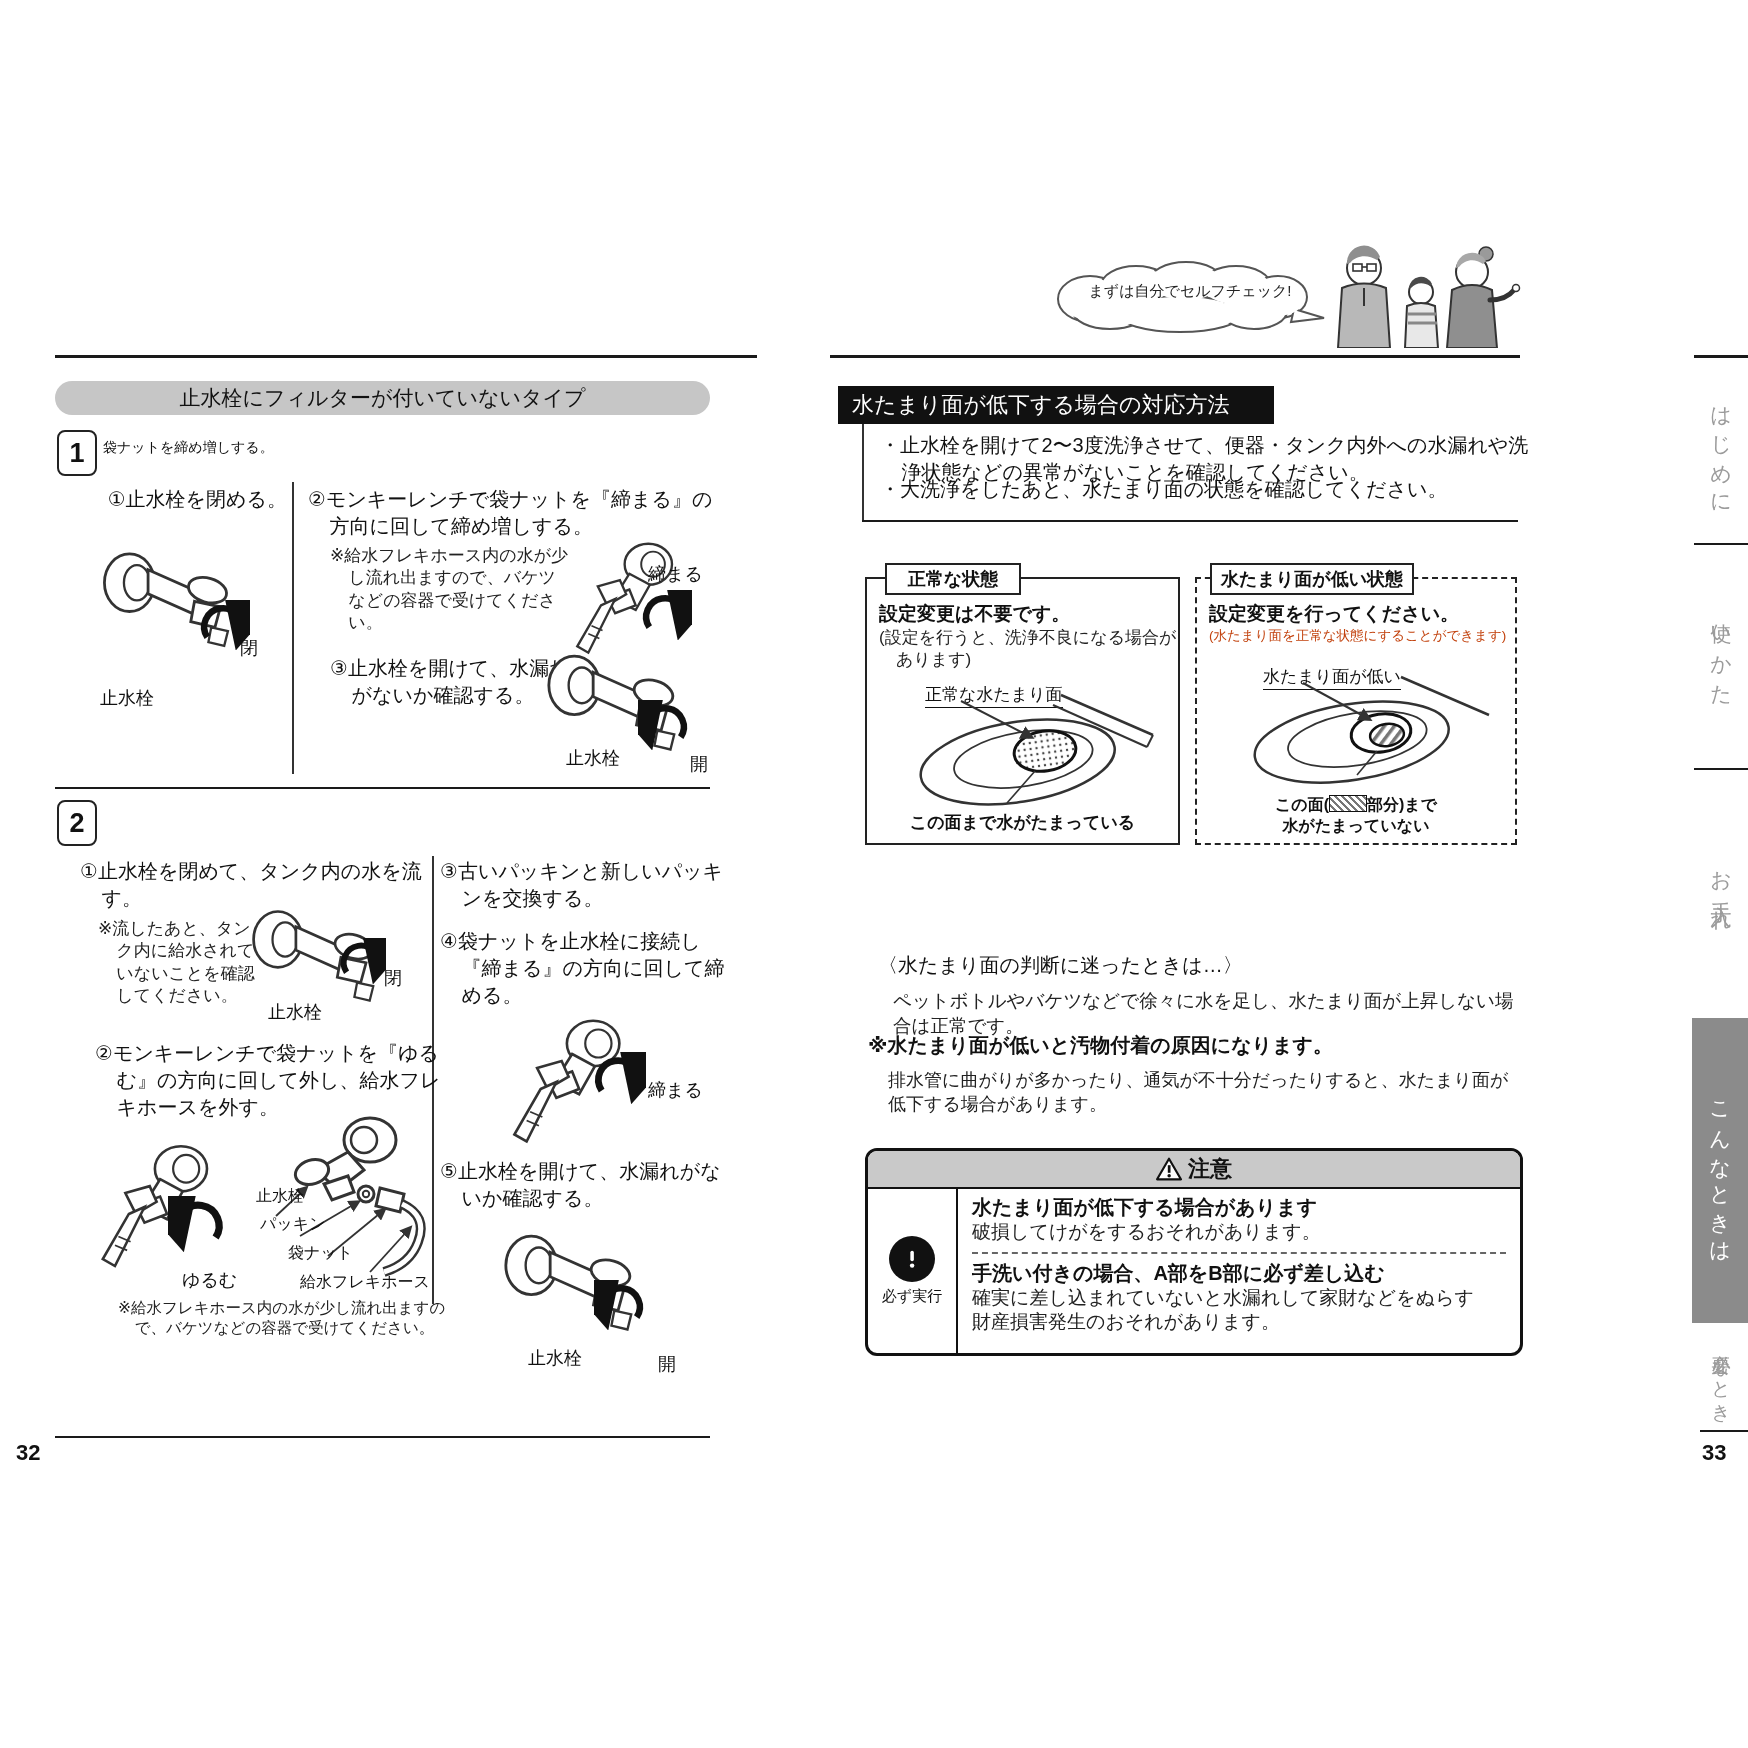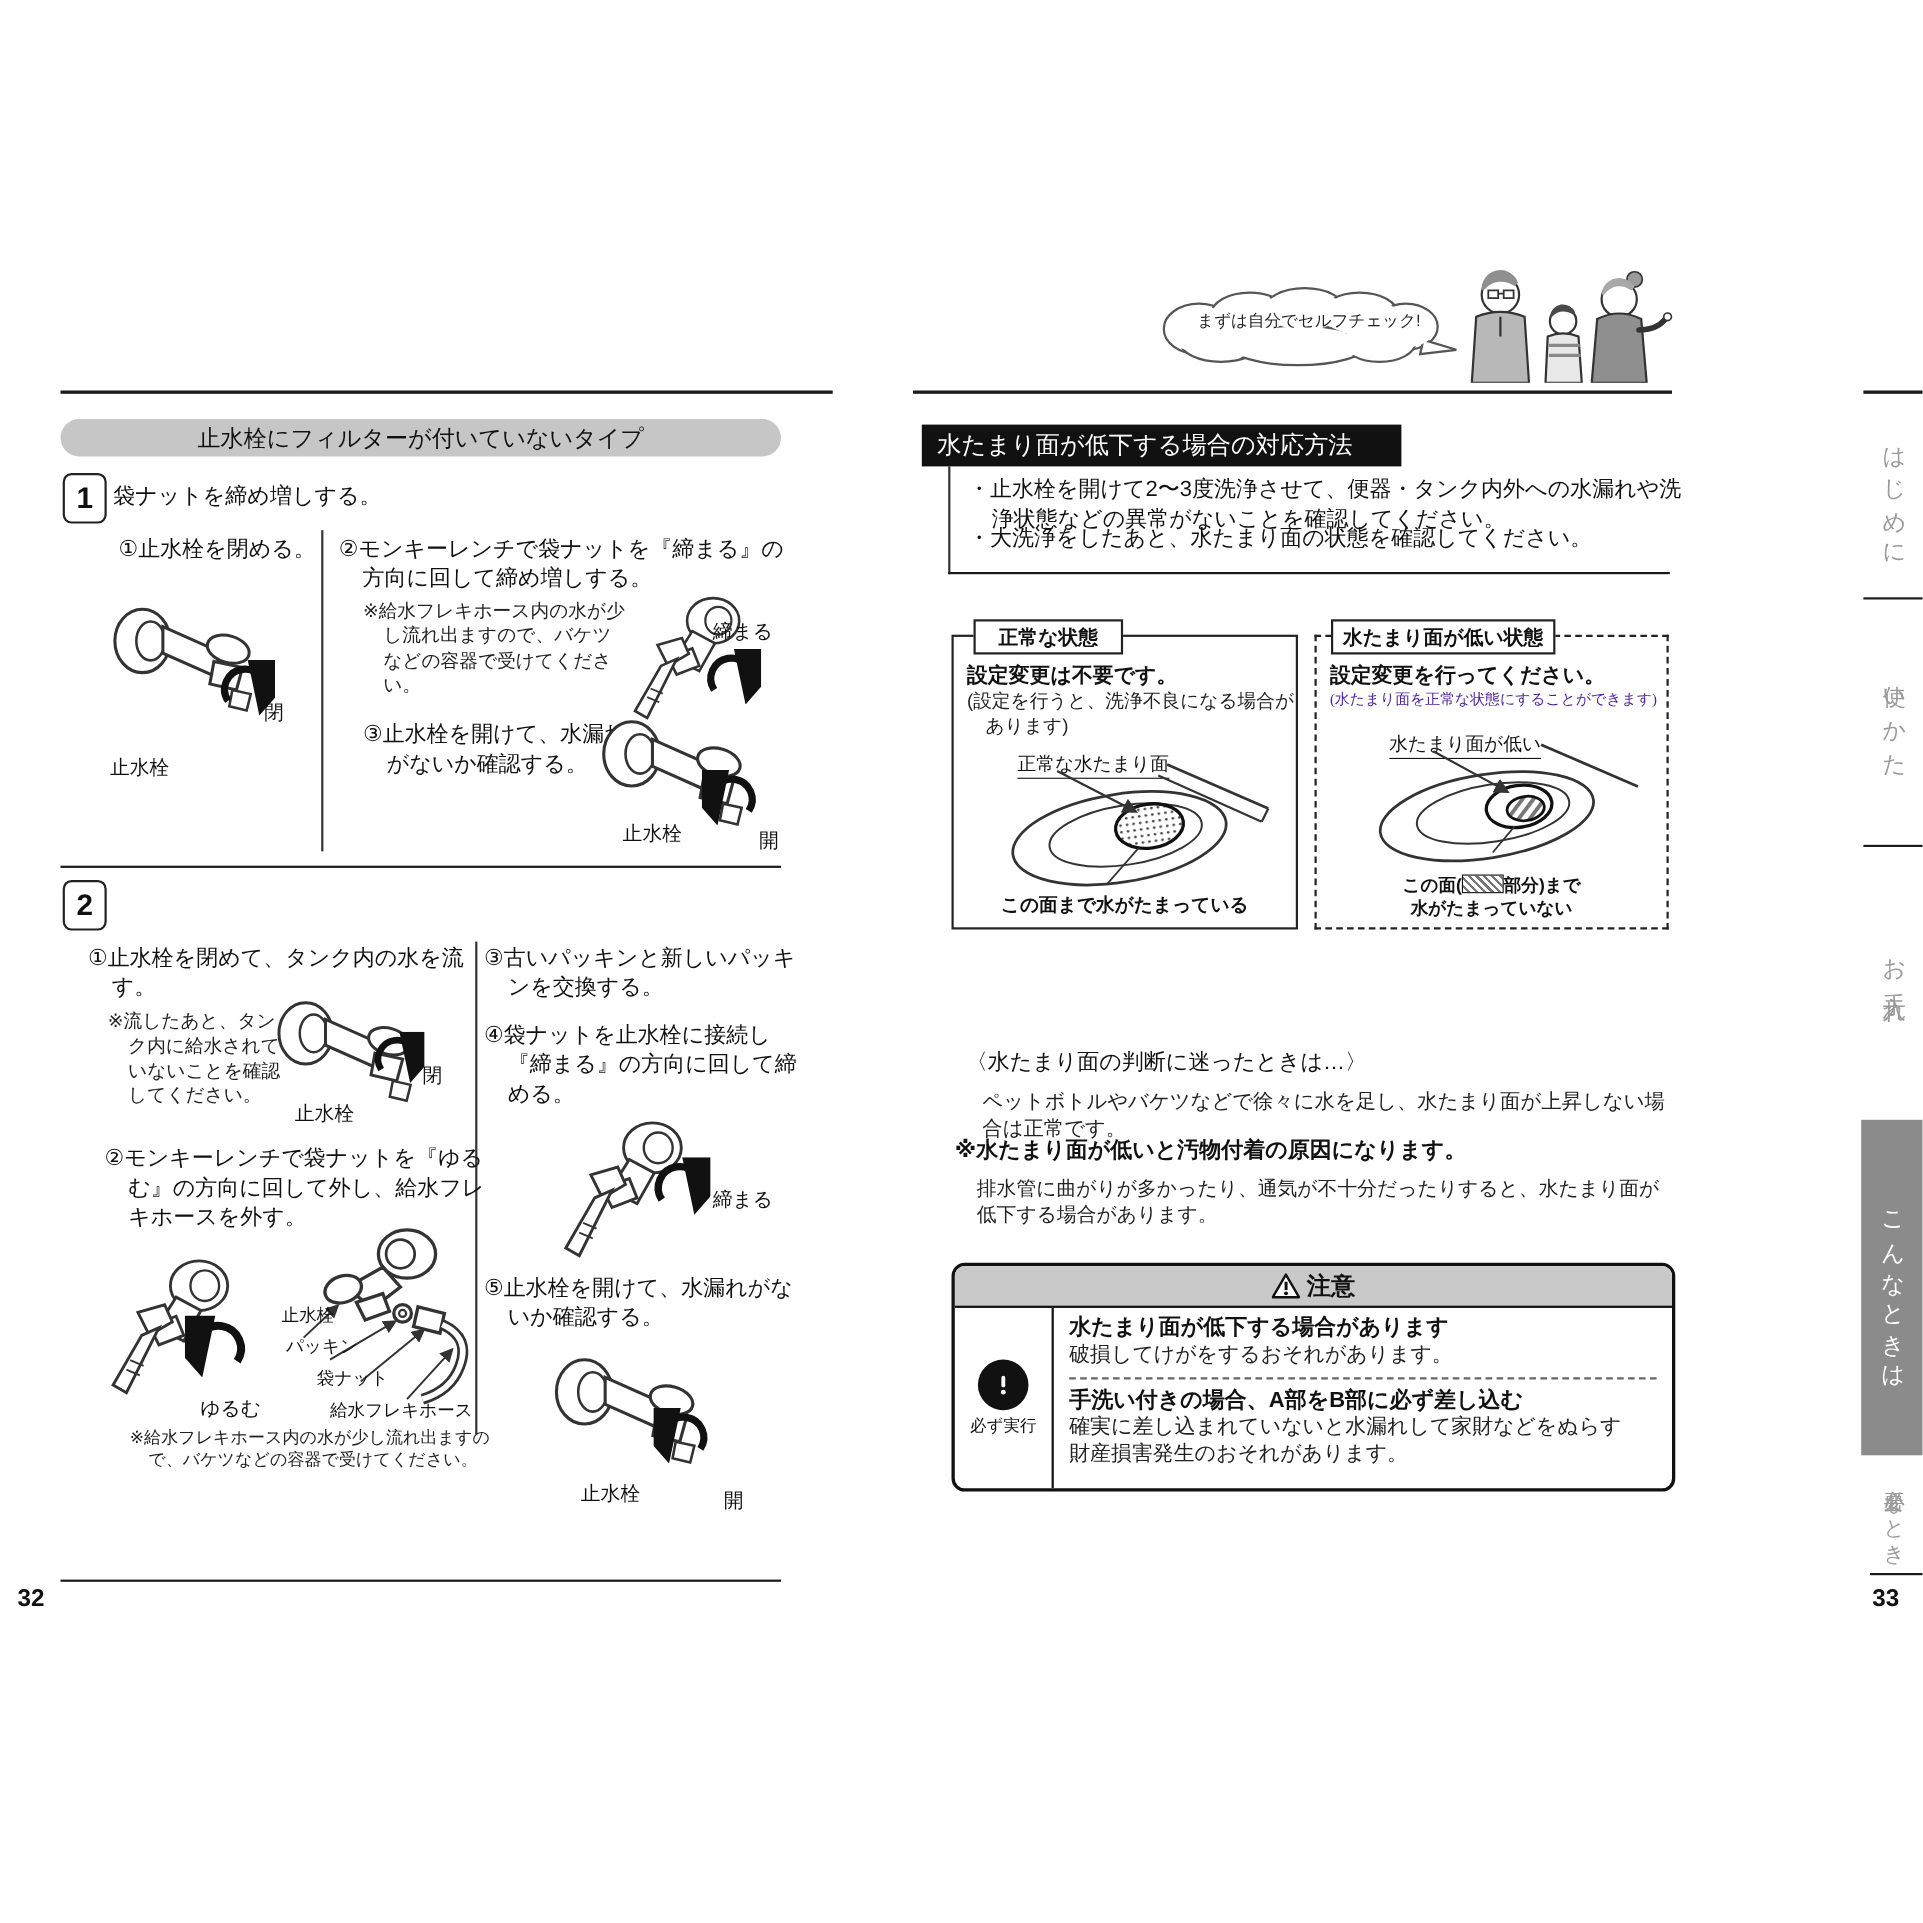--- a/index.html
+++ b/index.html
@@ -141,21 +141,21 @@
     <circle cx="160" cy="24" r="7" fill="#9a9a9a" stroke="#333" stroke-width="1.5"></circle>
     <path d="M130,38 a16,16 0 0 1 30,-7 l-3,3 c-8,-6 -18,-5 -24,3 z" fill="#a8a8a8"></path>
     <path d="M126,60 q20,-10 40,0 l5,58 h-50 z" fill="#8f8f8f" stroke="#333" stroke-width="2"></path>
     <path d="M164,70 q16,0 24,-10" stroke="#333" stroke-width="5" fill="none" stroke-linecap="round"></path>
     <circle cx="190" cy="58" r="3.5" fill="#fff" stroke="#333" stroke-width="1.5"></circle>
   </svg>
 
   <div class="pill">止水栓にフィルターが付いていないタイプ</div>
 
   <div class="stepnum" style="left:57px;top:430px;">1</div>
-  <div class="abs jt" style="left:103px;top:438px;font-size:20px;">袋ナットを締め増しする。</div>
+  <div class="abs jt" style="left:103px;top:438px;font-size:14px;">袋ナットを締め増しする。</div>
   <div class="divider-v" style="left:292px;top:482px;height:292px;"></div>
 
   <div class="abs jt" style="left:82px;top:486px;width:205px;text-align:right;">①止水栓を閉める。</div>
   <svg class="abs" style="left:95px;top:540px;" width="160" height="130">
       <use href="#sym-valve"></use>
     </svg>
   <svg class="abs" style="left:198px;top:600px;" width="52" height="52">
       <use href="#sym-arr-cw"></use>
     </svg>
   <div class="lbl" style="left:100px;top:686px;">止水栓</div>
@@ -273,21 +273,21 @@
       <ellipse cx="160" cy="60" rx="31" ry="20" fill="url(#dots)" stroke="#111" stroke-width="3" transform="rotate(-8 160 60)"></ellipse>
       <line x1="76" y1="10" x2="146" y2="46" stroke="#333" stroke-width="2" marker-end="url(#ah-s)"></line>
       <line x1="150" y1="80" x2="122" y2="112" stroke="#333" stroke-width="1.6"></line>
     </svg>
     <div class="abs cap" style="left:0;top:232px;width:100%;text-align:center;">この面まで水がたまっている</div>
   </div>
 
   <div class="boxtab" style="left:1210px;top:563px;width:200px;height:28px;">水たまり面が低い状態</div>
   <div class="cmpbox" style="left:1195px;width:322px;border:2.5px dashed #222;">
     <div class="abs bold" style="left:12px;top:22px;font-size:19px;">設定変更を行ってください。</div>
-    <div class="abs" style="left:12px;top:48px;width:300px;font-size:13.5px;color:#4c1d95;font-family:Liberation Serif, serif;">(水たまり面を正常な状態にすることができます)</div>
+    <div class="abs" style="left:12px;top:48px;width:300px;font-size:13.5px;color:#c2410c;">(水たまり面を正常な状態にすることができます)</div>
     <div class="abs underline" style="left:66px;top:86px;font-size:17px;">水たまり面が低い</div>
     <svg class="abs" style="left:22px;top:96px;" width="278" height="112" viewBox="0 0 278 112">
       <g transform="rotate(-9 139 62)">
         <ellipse cx="132" cy="66" rx="98" ry="38" fill="#fff" stroke="#333" stroke-width="2.5"></ellipse>
         <ellipse cx="138" cy="64" rx="70" ry="26" fill="#fff" stroke="#333" stroke-width="1.8"></ellipse>
       </g>
       <polyline points="182,2 270,40" fill="none" stroke="#333" stroke-width="2.5"></polyline>
       <ellipse cx="162" cy="58" rx="30" ry="19" fill="#fff" stroke="#111" stroke-width="3" transform="rotate(-8 162 58)"></ellipse>
       <ellipse cx="168" cy="60" rx="17" ry="11" fill="url(#hatch)" stroke="#111" stroke-width="2.5" transform="rotate(-8 168 60)"></ellipse>
       <line x1="84" y1="8" x2="150" y2="44" stroke="#333" stroke-width="2" marker-end="url(#ah-s)"></line>

